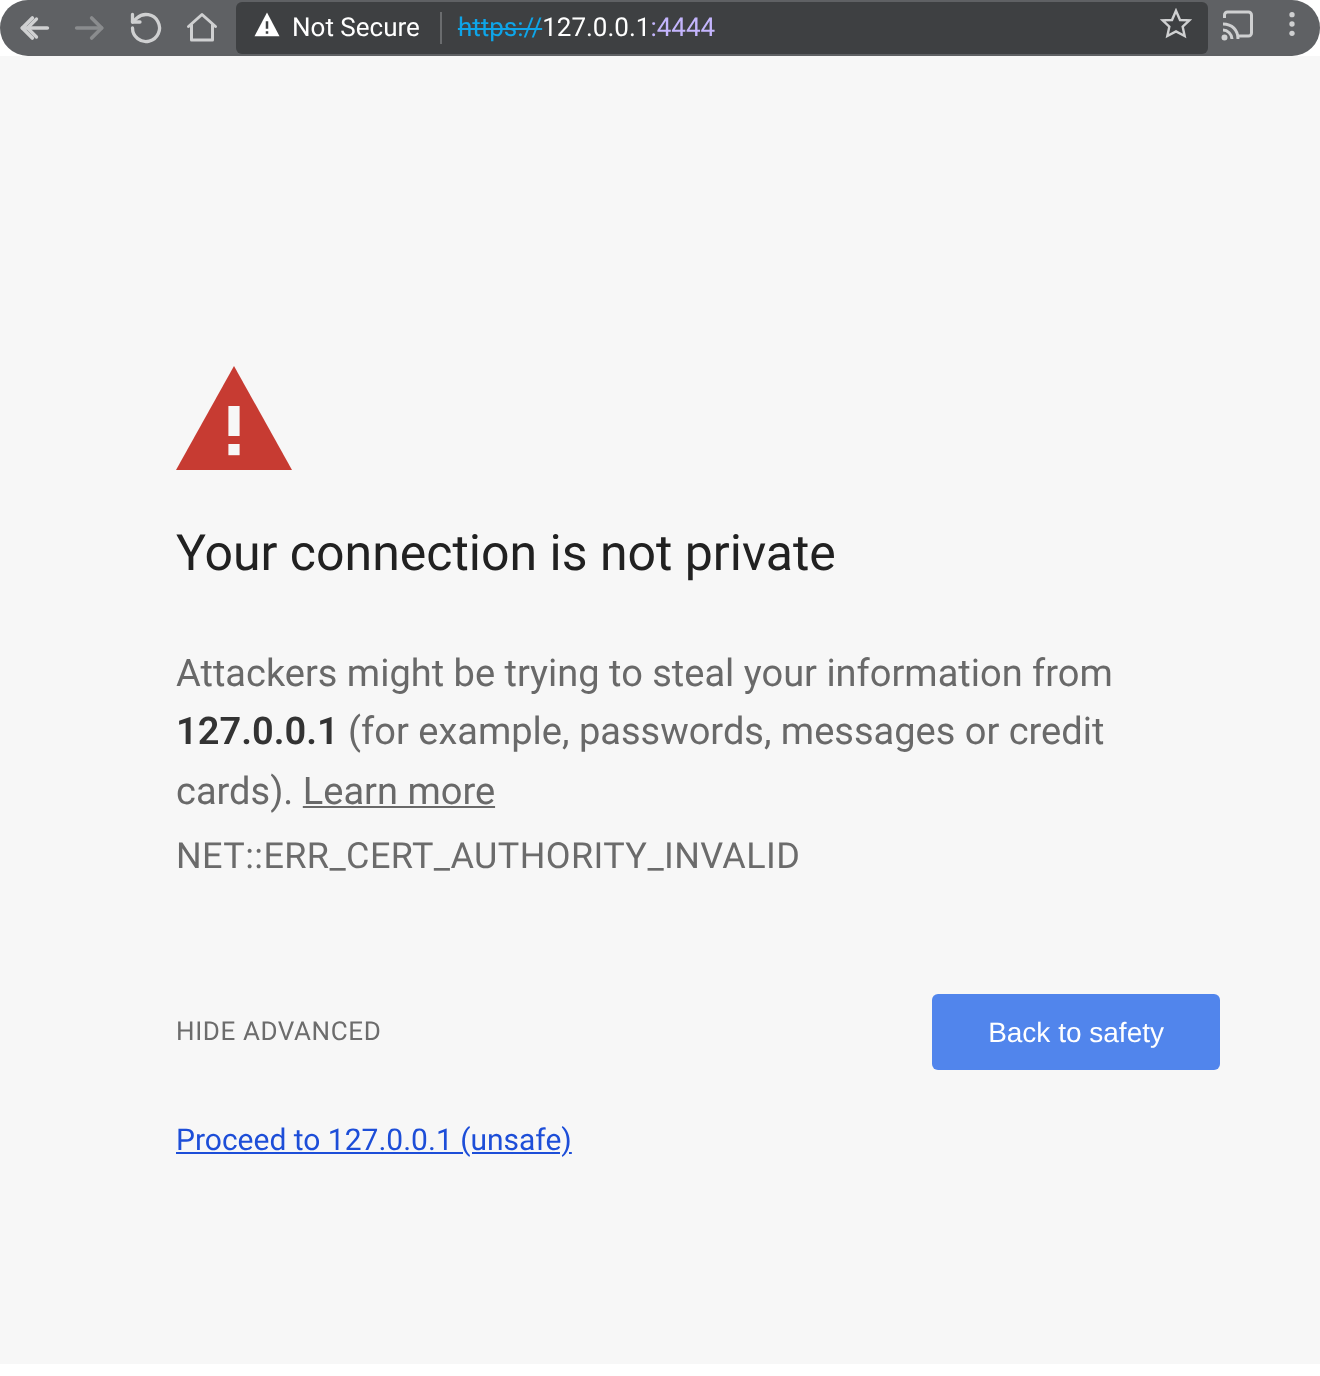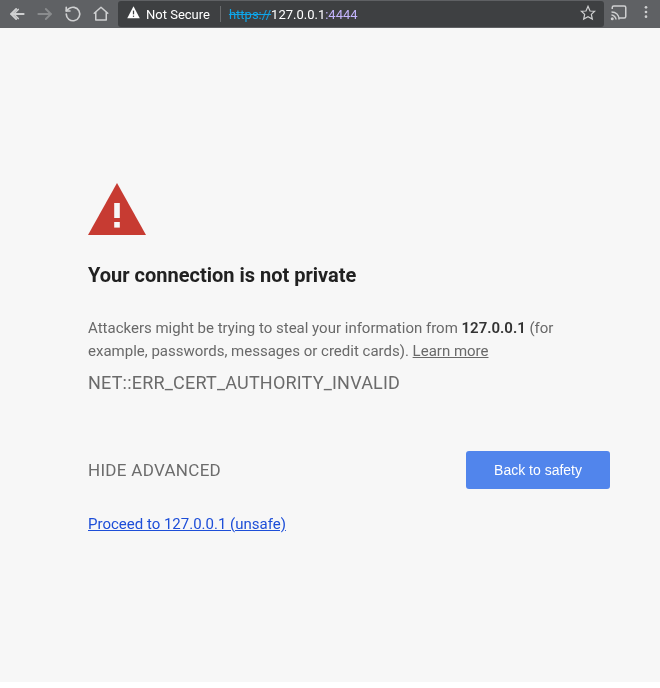--- a/index.html
+++ b/index.html
@@ -11,20 +11,21 @@
       overflow: hidden;
     }
     
     .toolbar {
       background: #5f6164;
       height: 28px;
       display: flex;
       align-items: center;
       padding: 0 6px;
       gap: 6px;
+      border-radius: 14px;
     }
     .nav-icon {
       width: 22px;
       height: 22px;
       display: flex;
       align-items: center;
       justify-content: center;
       color: #cfd0d1;
       cursor: pointer;
     }
@@ -66,28 +67,28 @@
       padding: 0;
     }
     .interstitial {
       max-width: 522px;
       margin-left: 88px;
       margin-right: auto;
       padding-top: 155px;
     }
     .warn-icon svg { display: block; }
     .title {
-      font-size: 20px;
-      font-weight: 700;
+      font-size: 25px;
+      font-weight: 400;
       color: #212121;
       margin-top: 28px;
     }
     .desc {
       margin-top: 30px;
-      font-size: 15px;
+      font-size: 19px;
       line-height: 1.55;
       color: #696969;
     }
     .desc b { color: #333; font-weight: 600; }
     .learn-more {
       color: #696969;
       text-decoration: underline;
       cursor: pointer;
     }
     .errcode {
@@ -96,21 +97,21 @@
       color: #6b6b6b;
       letter-spacing: 0.2px;
     }
     .btn-row {
       margin-top: 58px;
       display: flex;
       align-items: center;
       justify-content: space-between;
     }
     .hide-adv {
-      font-size: 17px;
+      font-size: 13px;
       color: #6c6c6c;
       letter-spacing: 0.3px;
       cursor: pointer;
     }
     .safety-btn {
       background: #5185ec;
       color: #fff;
       border: none;
       font-size: 14px;
       padding: 11px 28px;

